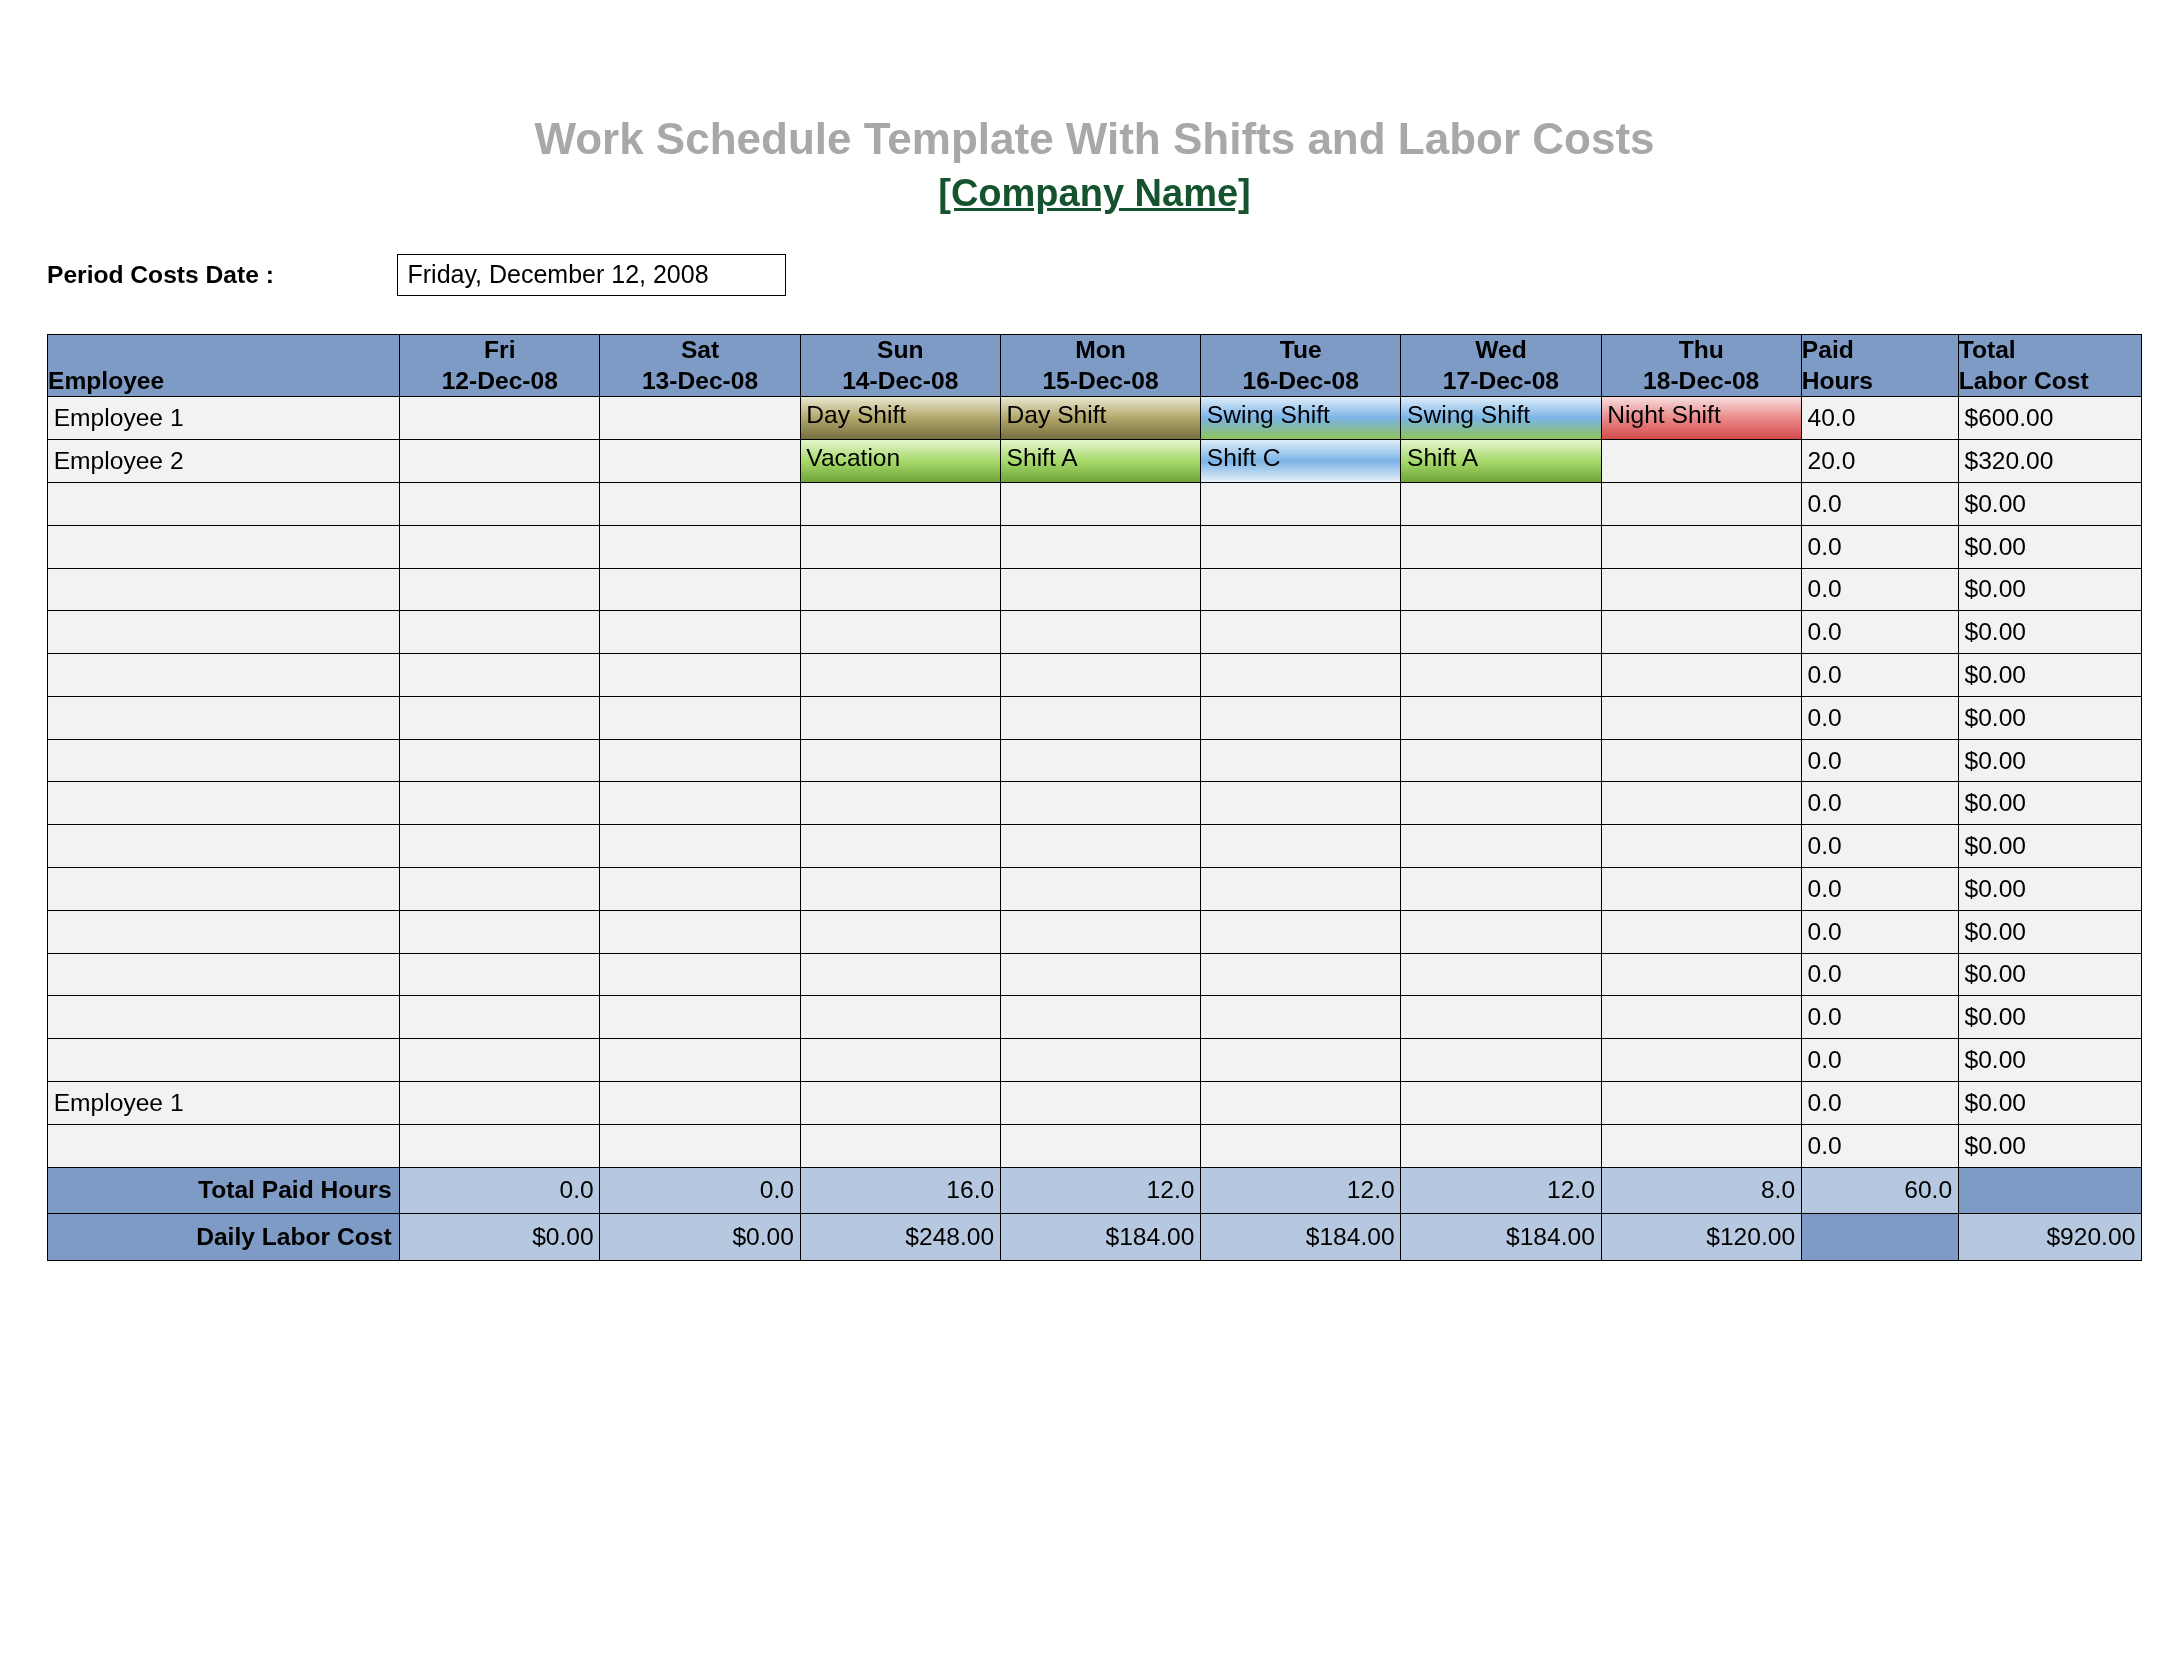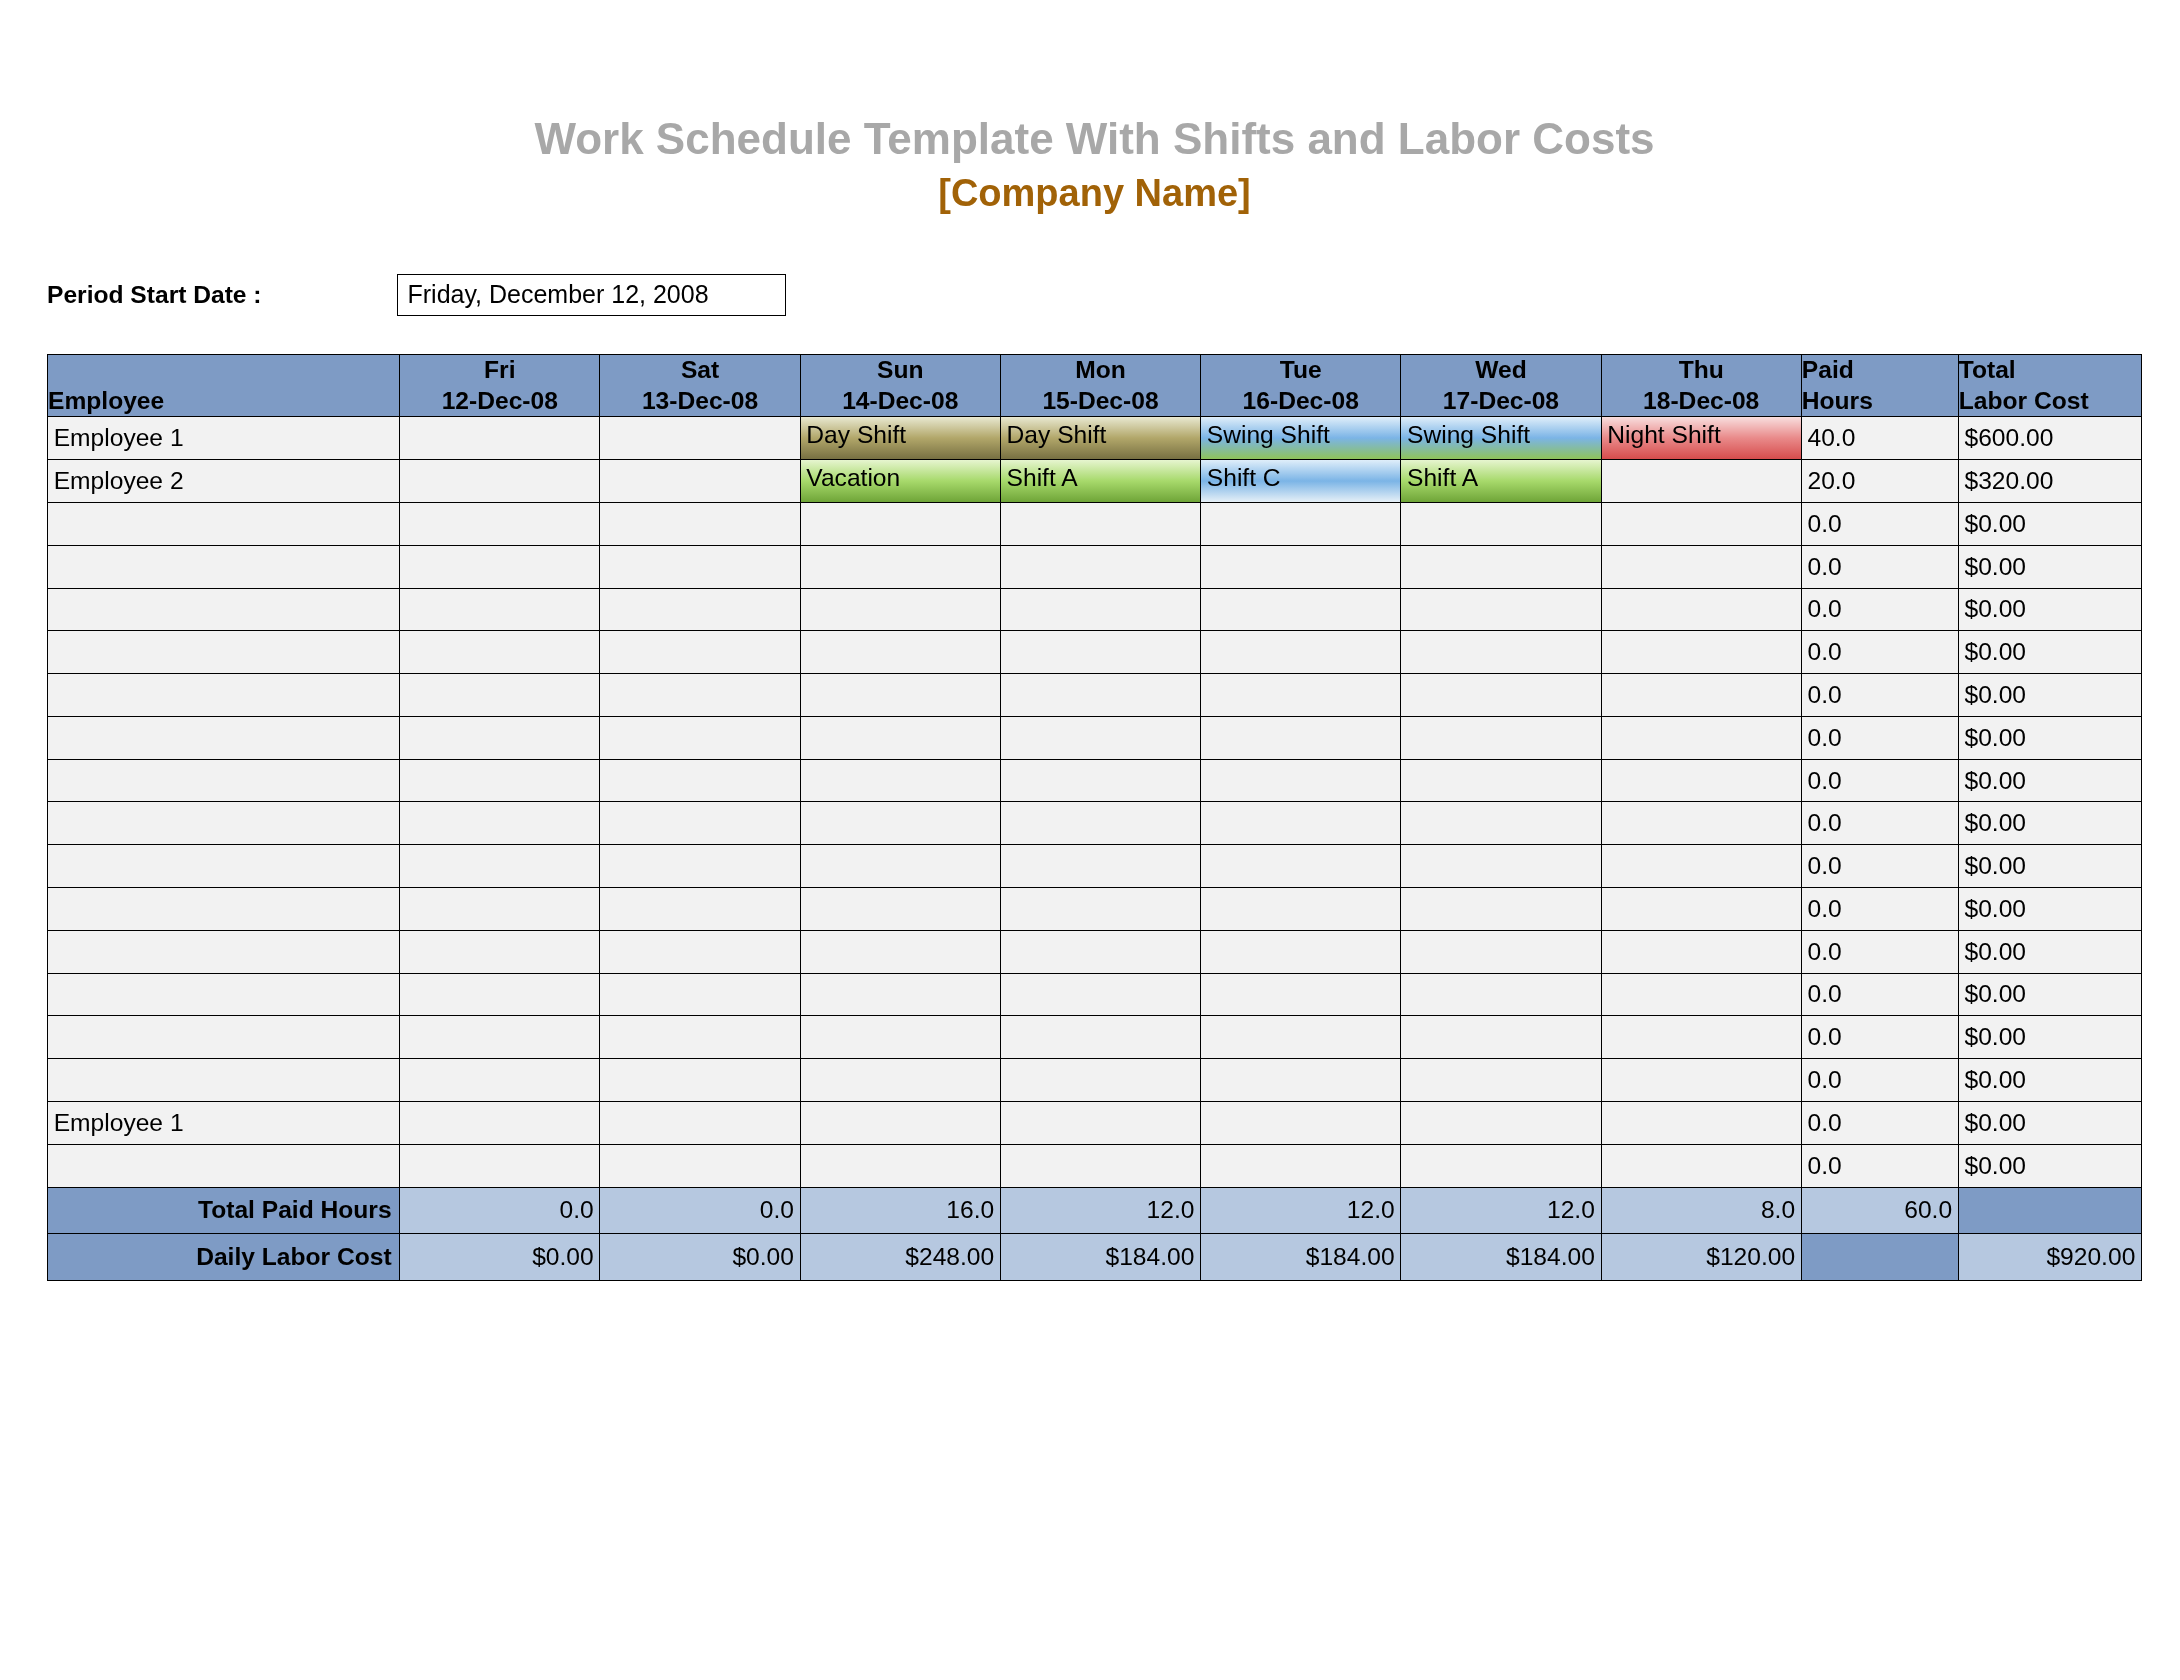--- a/index.html
+++ b/index.html
@@ -17,22 +17,23 @@
     font-size: 44px;
     font-weight: bold;
     color: #a8a8a8;
     margin-top: 57px;
     margin-bottom: 7.6px;
   }
   .subtitle {
     text-align: center;
     font-size: 38px;
     font-weight: bold;
-    color: #a16207;
-    margin-bottom: 59px;
+    color: #14532d;
+    margin-bottom: 39px;
+    text-decoration: underline;
   }
   .period-row {
     display: flex;
     align-items: center;
     margin-bottom: 38px;
     font-size: 24.6px;
   }
   .period-label {
     font-weight: bold;
     width: 350px;
@@ -145,21 +146,21 @@
 </style>
 </head>
 <body>
 
 <div class="page">
 
   <div class="title">Work Schedule Template With Shifts and Labor Costs</div>
   <div class="subtitle">[Company Name]</div>
 
   <div class="period-row">
-    <div class="period-label">Period Start Date :</div>
+    <div class="period-label">Period Costs Date :</div>
     <div class="period-value-box">Friday, December 12, 2008</div>
   </div>
 
 
   <table class="schedule">
     <colgroup>
       <col class="col-emp">
       <col class="col-day">
         <col class="col-day">
         <col class="col-day">

